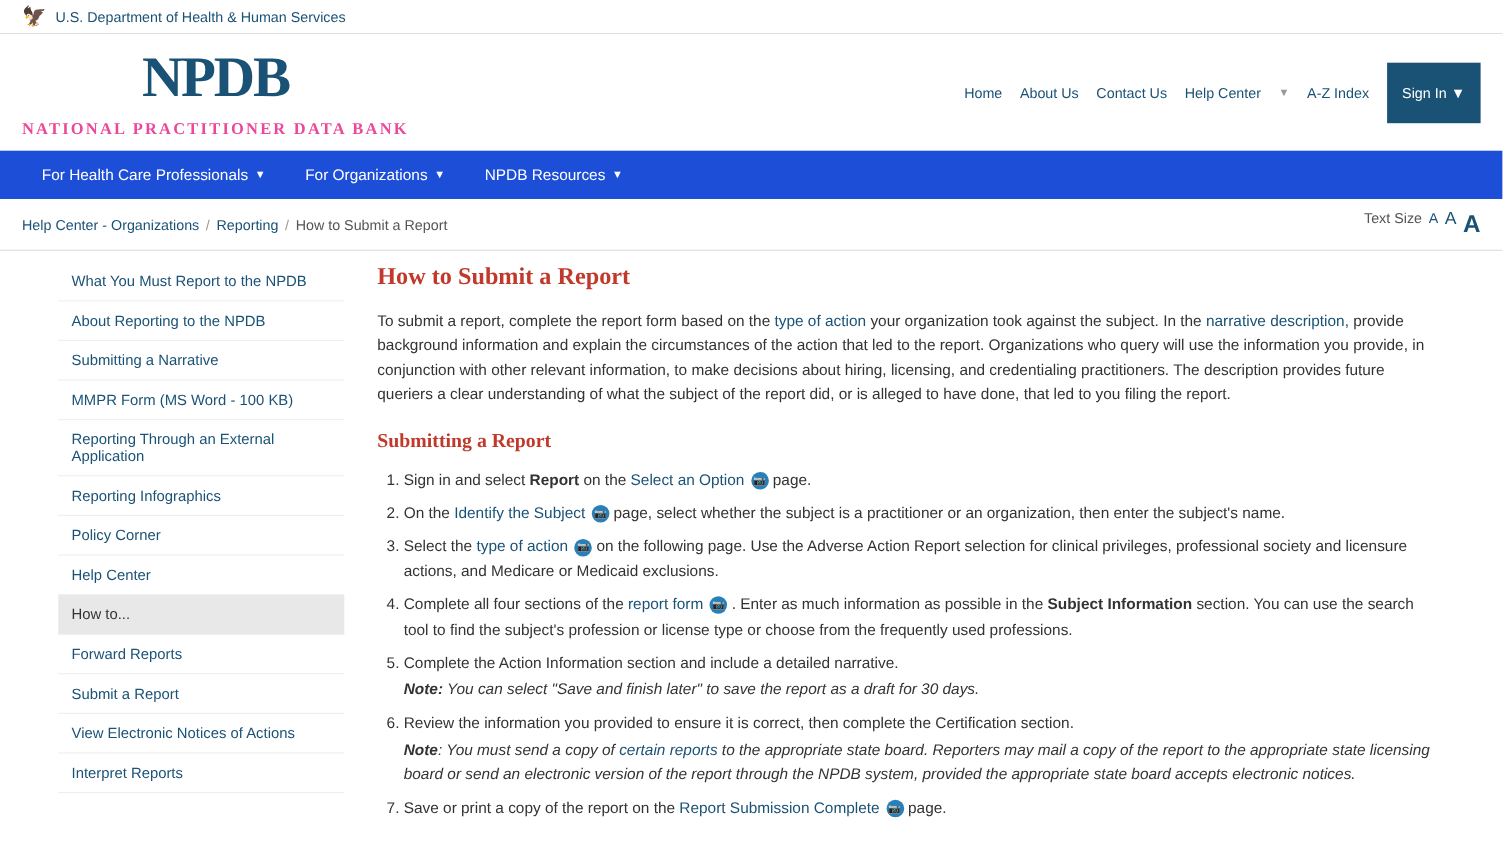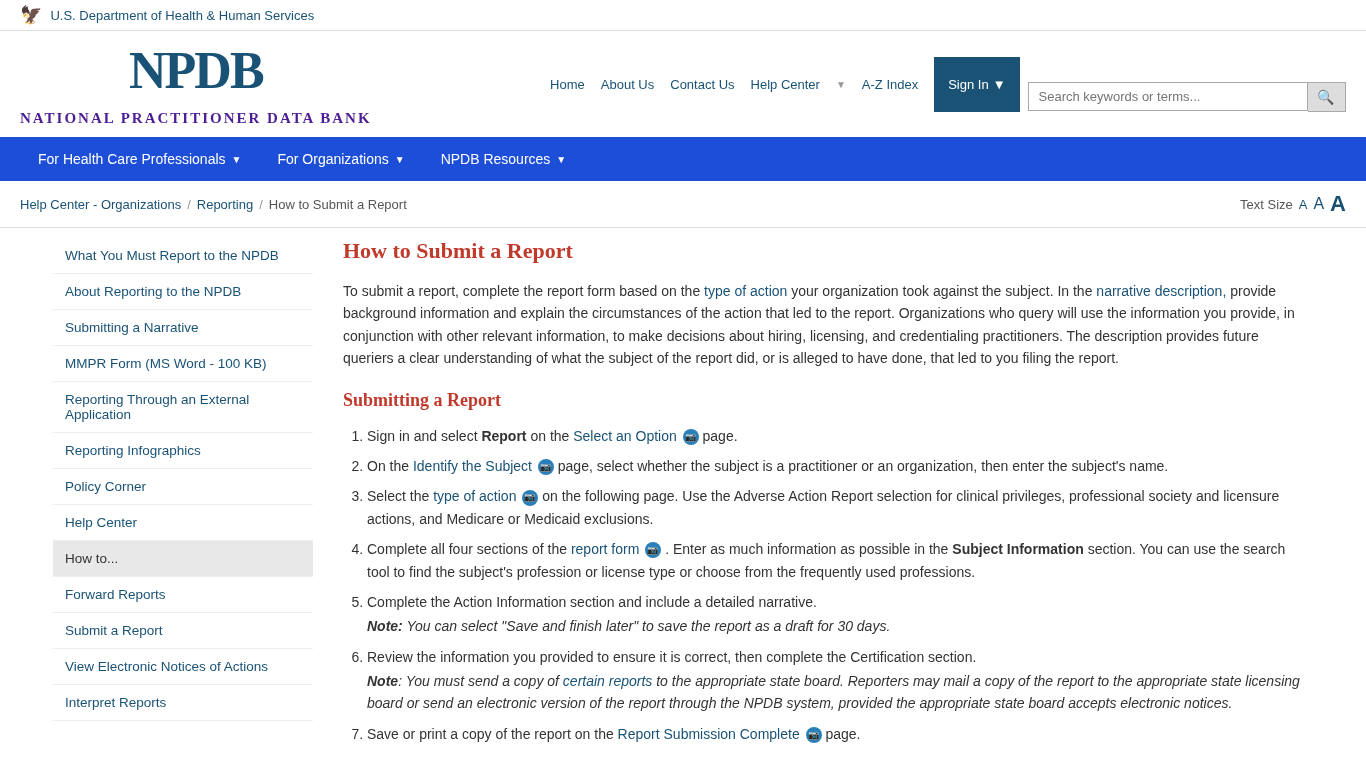--- a/index.html
+++ b/index.html
@@ -28,21 +28,21 @@
     .logo-area { display: flex; align-items: center; gap: 10px; flex-direction: column; }
     .logo-npdb {
       font-size: 52px;
       font-weight: bold;
       color: #1a5276;
       font-family: Georgia, serif;
       letter-spacing: -2px;
     }
     .logo-full {
       font-size: 15px;
-      color: #4c1d95;
+      color: #ec4899;
       font-weight: bold;
       letter-spacing: 2px;
       text-transform: uppercase;
       font-family: Georgia, serif;
     }
     .header-right { display: flex; align-items: flex-end; gap: 8px; }
     .top-nav { display: flex; gap: 16px; align-items: center; }
     .top-nav a { color: #1a5276; text-decoration: none; font-size: 13px; }
     .signin-btn {
       background: #1a5276;
@@ -99,21 +99,20 @@
       padding: 10px 20px;
       border-bottom: 1px solid #ddd;
       background: #fff;
     }
     .breadcrumb { display: flex; align-items: center; gap: 6px; font-size: 13px; }
     .breadcrumb a { color: #1a5276; text-decoration: none; }
     .breadcrumb-sep { color: #999; }
     .breadcrumb-current { color: #555; }
     .text-size {
       display: flex;
-      align-items: center;
       gap: 6px;
       font-size: 13px;
       color: #555;
     }
     .text-size a { color: #1a5276; text-decoration: none; cursor: pointer; }
     .ts-small { font-size: 13px; }
     .ts-medium { font-size: 16px; }
     .ts-large { font-size: 22px; font-weight: bold; }
 
     
@@ -217,24 +216,20 @@
       <a href="#">Home</a>
       <a href="#">About Us</a>
       <a href="#">Contact Us</a>
       <a href="#">Help Center</a>
       <span style="font-size:10px;color:#999">▼</span>
       <a href="#">A-Z Index</a>
       <button class="signin-btn">
         <span>Sign In</span>
         <span>▼</span>
       </button>
-    </div>
-    <div class="search-bar">
-      <input type="text" placeholder="Search keywords or terms..." style="">
-      <button class="search-btn">🔍</button>
     </div>
   </div>
 </div>
 
 <nav class="main-nav">
   <div class="main-nav-item">
     <span>For Health Care Professionals</span>
     <span class="dropdown-arrow">▼</span>
   </div>
   <div class="main-nav-item">

